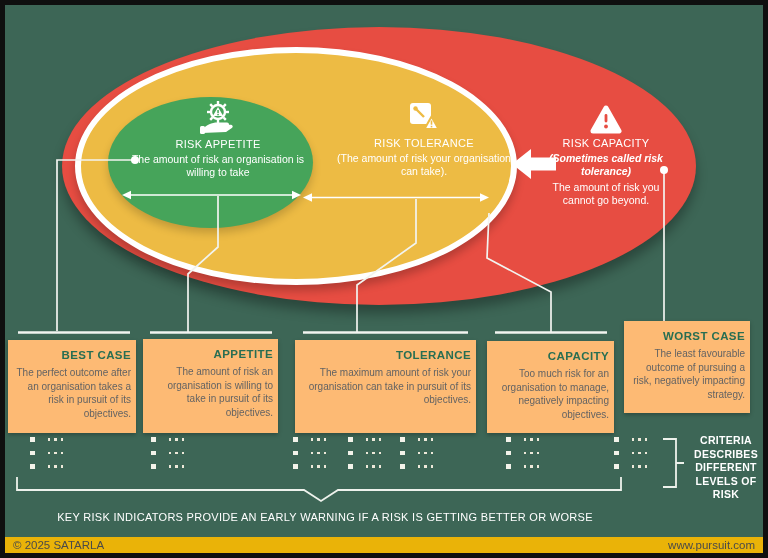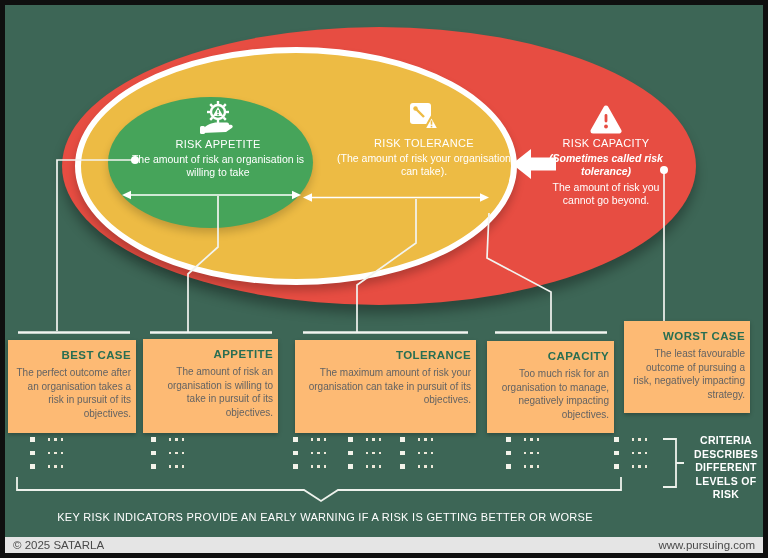--- a/index.html
+++ b/index.html
@@ -33,21 +33,21 @@
   .card.c5{left:619px;top:316px;width:126px;height:92px;}
 
   .kri-group{position:absolute;top:432px;display:flex;flex-direction:column;gap:9px;}
   .kri-row{display:flex;align-items:center;}
   .kri-row .sq{width:4.5px;height:4.5px;background:#f3f3ea;margin-right:13px;}
   .kri-row .d{width:2.5px;height:2.5px;background:#eee9da;margin-right:4px;}
 
   .criteria{position:absolute;left:682px;top:429px;width:78px;text-align:center;color:#fff;font-weight:700;font-size:10.5px;line-height:13.5px;letter-spacing:.3px;}
   .kri-note{position:absolute;left:15px;top:506px;width:610px;text-align:center;color:#fff;font-weight:400;font-size:11px;letter-spacing:.3px;}
 
-  .footer{position:absolute;left:5px;top:537px;width:758px;height:16px;background:#e5e5e5;display:flex;align-items:center;justify-content:space-between;padding:0 8px;}
+  .footer{position:absolute;left:5px;top:537px;width:758px;height:16px;background:#eab308;display:flex;align-items:center;justify-content:space-between;padding:0 8px;}
   .footer span{font-size:11.5px;color:#4a4a4a;}
 </style>
 </head>
 <body>
 
 <div class="stage">
   <div class="canvas">
 
     <div class="ellipse red"></div>
     <div class="ellipse ring"></div>
@@ -308,15 +308,15 @@
           </div>
         </div>
       </div>
 
     <div class="criteria">CRITERIA DESCRIBES DIFFERENT LEVELS OF RISK</div>
     <div class="kri-note">KEY RISK INDICATORS PROVIDE AN EARLY WARNING  IF A RISK IS GETTING BETTER OR WORSE</div>
   </div>
 
   <div class="footer">
     <span>© 2025 SATARLA</span>
-    <span>www.pursuing.com</span>
+    <span>www.pursuit.com</span>
   </div>
 </div>
 
 </body></html>

